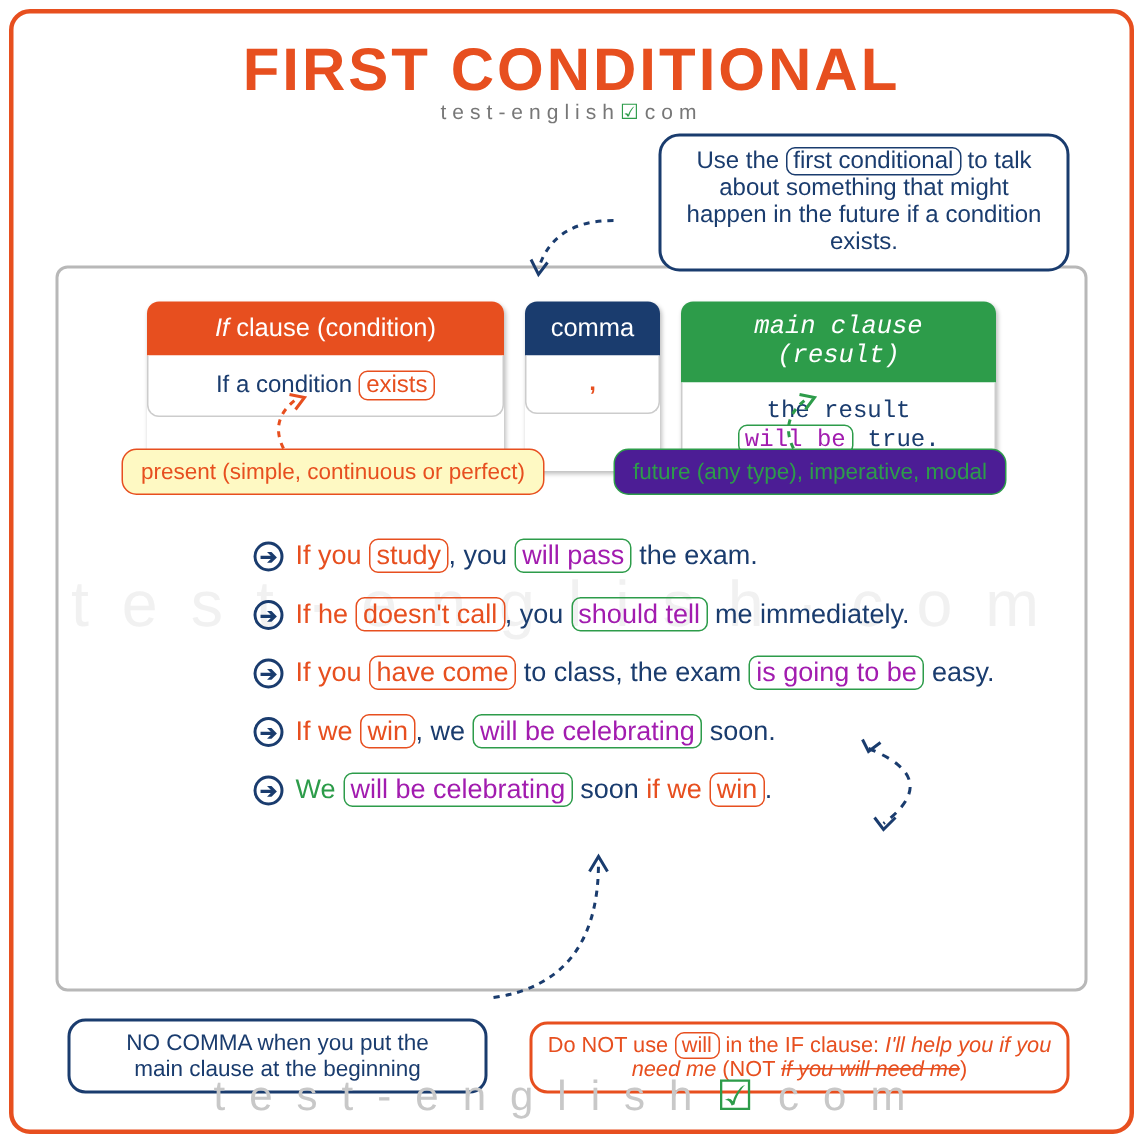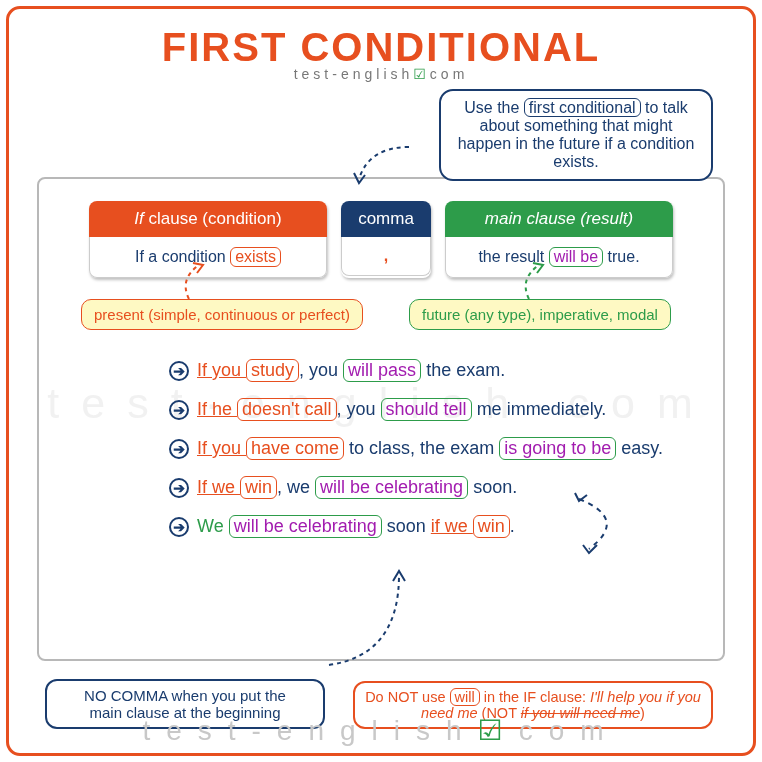--- a/index.html
+++ b/index.html
@@ -90,21 +90,21 @@
   border-radius: 0 0 8px 8px;
   padding: 10px 14px;
   font-size: 16px;
   text-align: center;
   color: #1a3c6e;
 }
 .card-if { width: 238px; }
 .card-if .clause-header { background: #e74f1f; }
 .card-comma { width: 90px; }
 .card-comma .clause-header { background: #1a3c6e; font-style: normal; }
-.card-main { width: 228px; }
+.card-main { width: 210px; font-family: Liberation Mono, monospace; }
 .card-main .clause-header { background: #2d9c4a; }
 
 .pill-orange {
   border: 1.5px solid #e74f1f;
   color: #e74f1f;
   border-radius: 6px;
   padding: 0 4px;
   display: inline-block;
 }
 .pill-green {
@@ -127,21 +127,21 @@
 }
 .tense-green {
   position: absolute;
   top: 290px;
   left: 400px;
   border: 1.5px solid #2d9c4a;
   color: #2d9c4a;
   border-radius: 10px;
   padding: 6px 12px;
   font-size: 15px;
-  background: #fef9c3;
+  background: #4c1d95;
 }
 .examples {
   position: absolute;
   top: 350px;
   left: 160px;
   right: 40px;
 }
 .example-line {
   display: flex;
   align-items: center;
@@ -155,21 +155,21 @@
   border: 2px solid #1a3c6e;
   border-radius: 50%;
   display: inline-flex;
   align-items: center;
   justify-content: center;
   color: #1a3c6e;
   font-weight: bold;
   font-size: 14px;
   flex-shrink: 0;
 }
-.example-line .orange-t { color: #e74f1f; text-decoration: underline; }
+.example-line .orange-t { color: #e74f1f; }
 .example-line .green-t { color: #2d9c4a; }
 .no-comma-callout {
   position: absolute;
   bottom: 24px;
   left: 36px;
   width: 280px;
   border: 2px solid #1a3c6e;
   border-radius: 12px;
   padding: 6px 28px;
   text-align: center;

